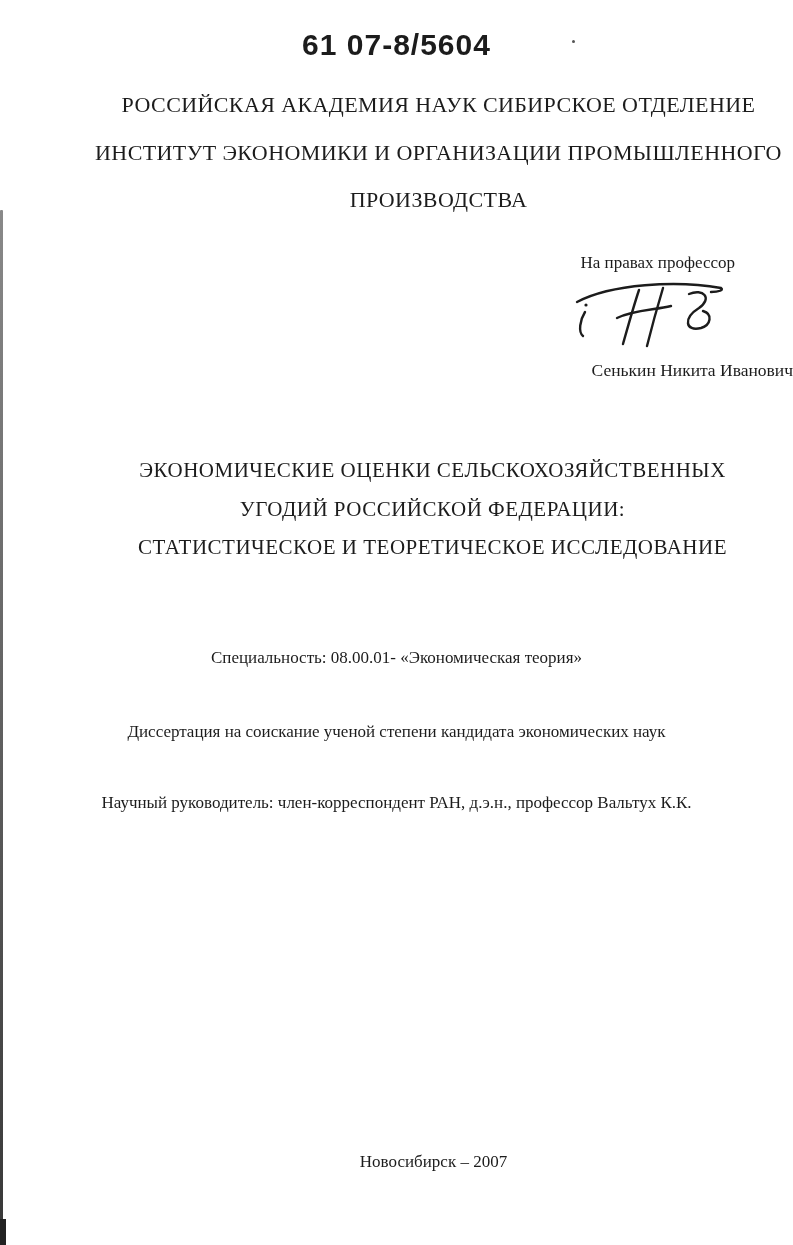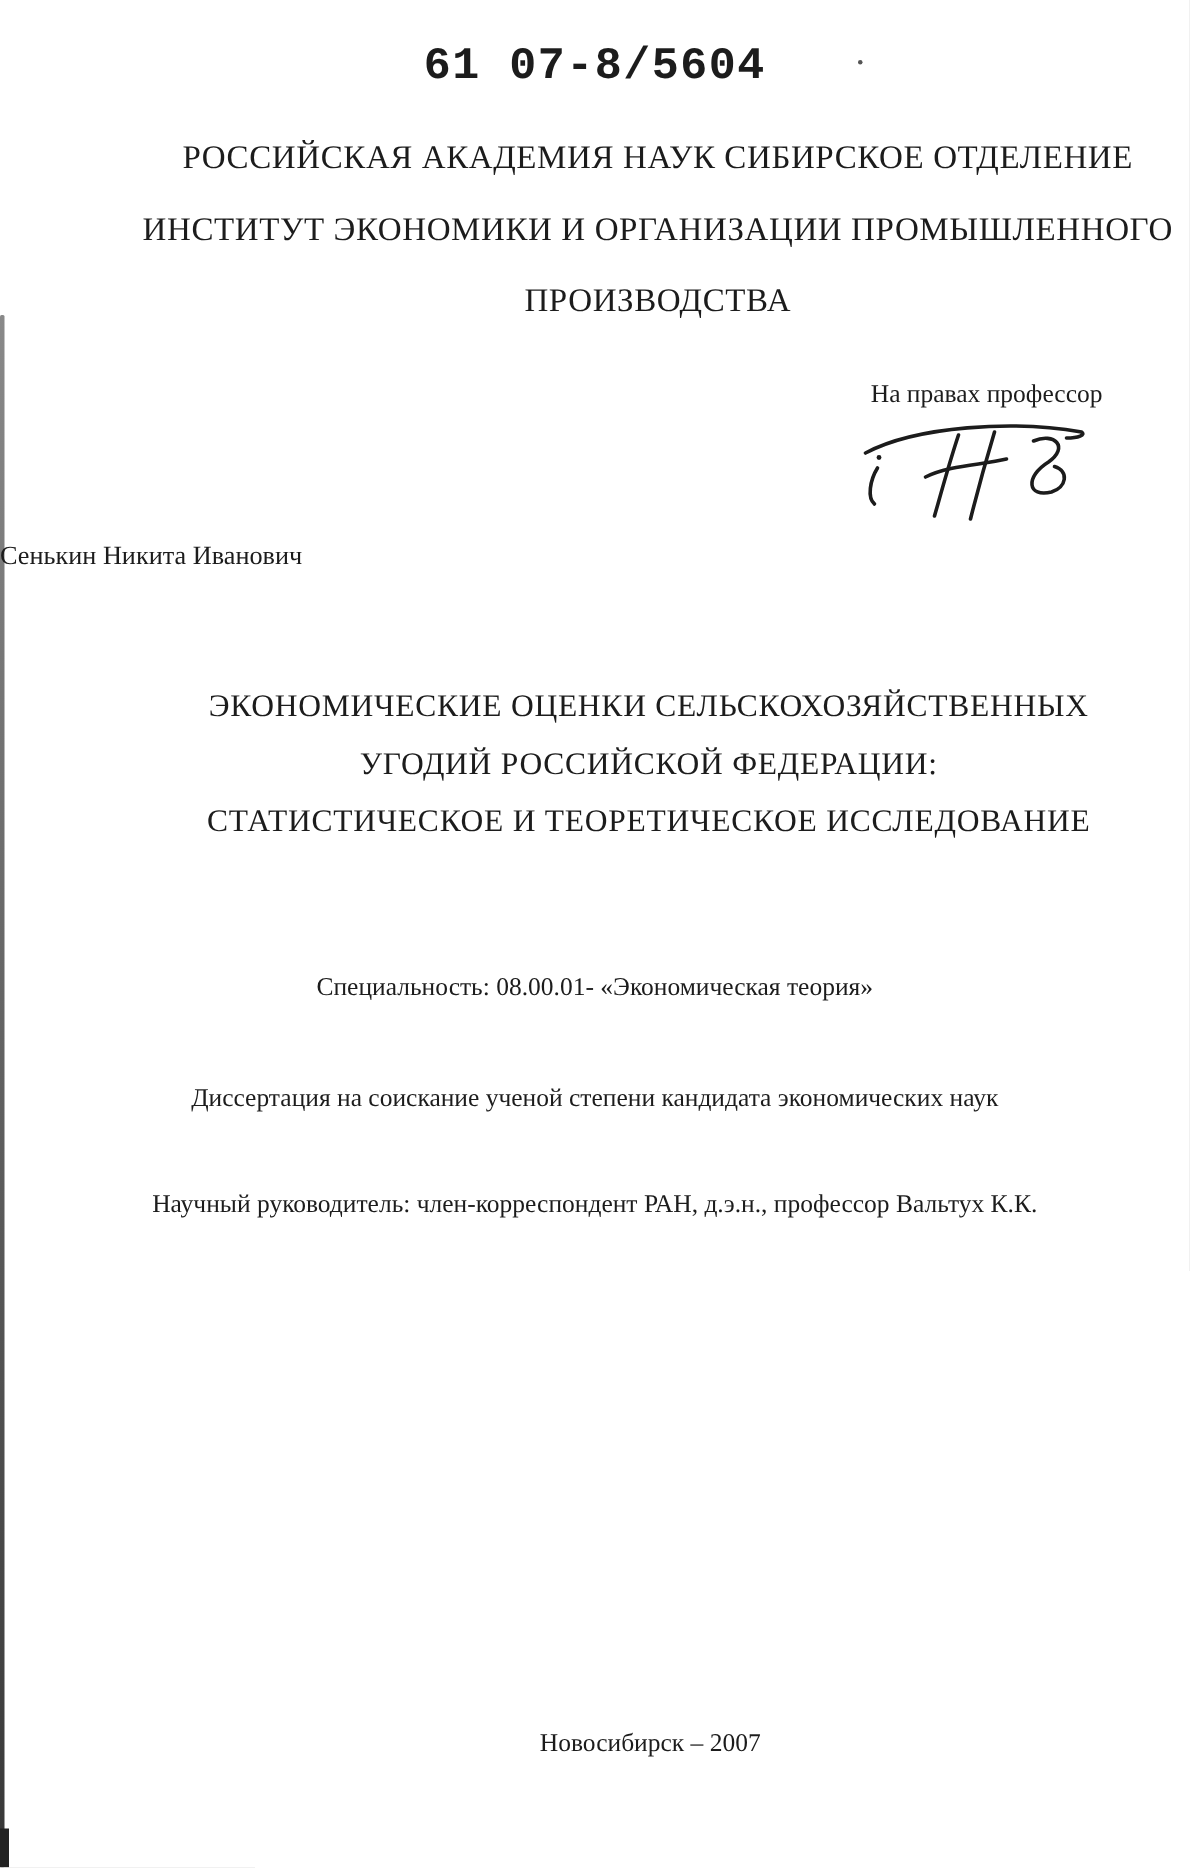--- a/index.html
+++ b/index.html
@@ -43,21 +43,21 @@
     height: 3px;
     background: #555;
     border-radius: 50%;
   }
   .catalog {
     position: absolute;
     top: 28px;
     left: 0;
     width: 100%;
     text-align: center;
-    font-family: Liberation Mono, monospace;
+    font-family: Liberation Sans, sans-serif;
     font-weight: 700;
     font-size: 30px;
     letter-spacing: 1px;
   }
   .org-line {
     position: absolute;
     left: 0;
     width: 100%;
     text-align: center;
     font-size: 22px;
@@ -78,21 +78,21 @@
     top: 278px;
     right: 62px;
     width: 160px;
     height: 72px;
   }
   .author {
     position: absolute;
     top: 360px;
     left: 0;
     width: 100%;
-    text-align: left;
+    text-align: right;
     font-size: 17.5px;
   }
   .title-line {
     position: absolute;
     left: 0;
     width: 100%;
     text-align: center;
     font-size: 21px;
     letter-spacing: 0.5px;
     margin-left: 36px;

